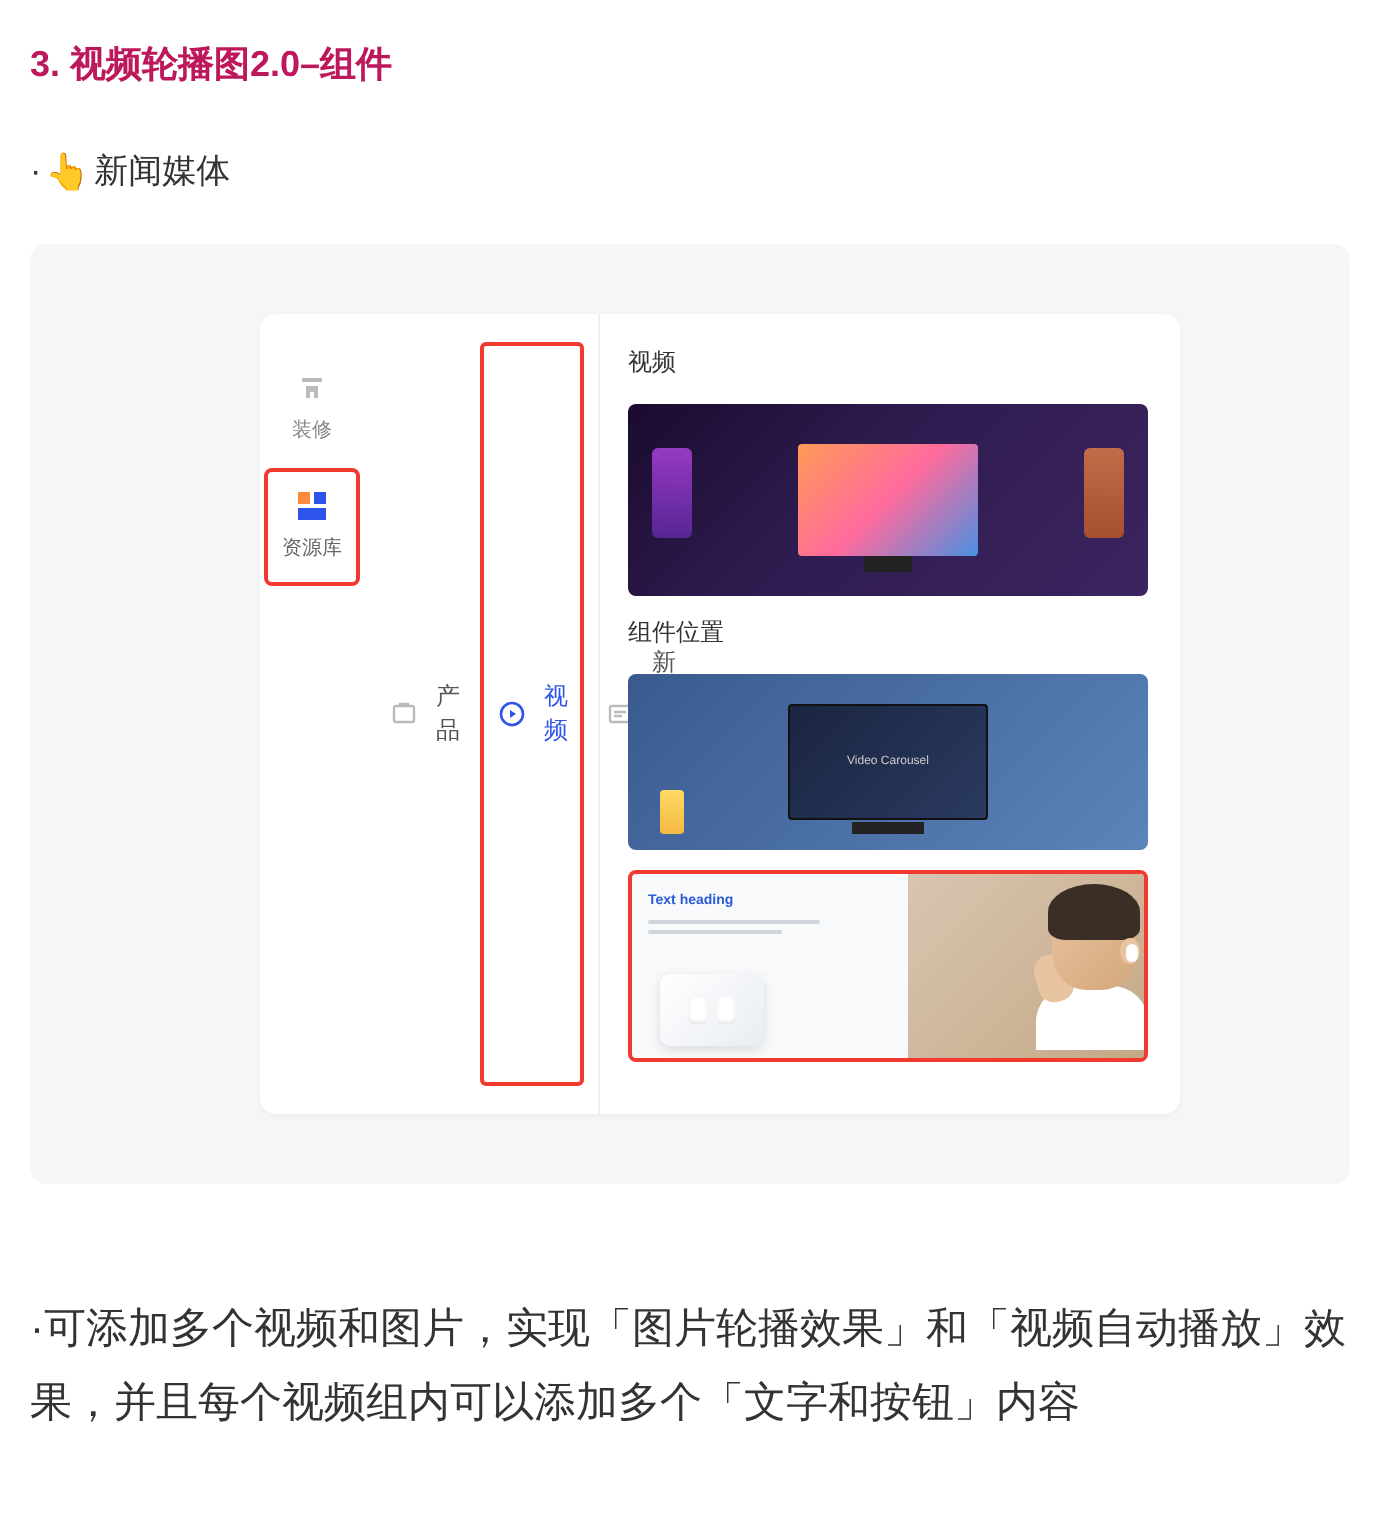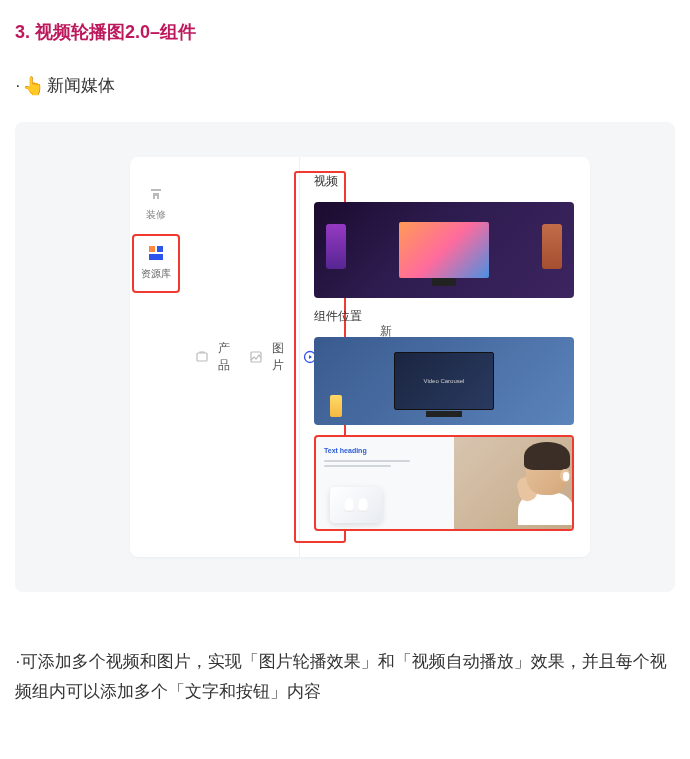--- a/index.html
+++ b/index.html
@@ -343,21 +343,21 @@
       position: absolute;
       top: 34px;
       right: 42px;
       width: 18px;
       height: 24px;
       background: #e8c4a0;
       border-radius: 8px;
       transform: rotate(-15deg);
     }
     .description {
-      font-size: 17px;
+      font-size: 21px;
       color: #333;
       line-height: 1.75;
     }
     svg { display: block; }
   </style>
 </head>
 <body>
 
 <h2 class="section-title">3. 视频轮播图2.0–组件</h2>
 
@@ -393,29 +393,20 @@
 
     <div class="middle-list">
       <div class="list-item">
         <span class="list-icon">
           <svg width="14" height="14" viewBox="0 0 14 14">
               <rect x="2" y="3" width="10" height="8" rx="1" fill="none" stroke="#bbb" stroke-width="1.2"></rect>
               <path d="M5 3V2h4v1" fill="none" stroke="#bbb" stroke-width="1.2"></path>
             </svg>
         </span>
         <span class="list-label">产品</span>
-      </div>
-      <div class="list-item">
-        <span class="list-icon">
-          <svg width="14" height="14" viewBox="0 0 14 14">
-              <rect x="2" y="2" width="10" height="10" rx="1" fill="none" stroke="#bbb" stroke-width="1.2"></rect>
-              <path d="M2 10l3-3 2 2 3-4 2 3" fill="none" stroke="#bbb" stroke-width="1.2"></path>
-            </svg>
-        </span>
-        <span class="list-label">图片</span>
       </div>
       <div class="list-item active">
         <span class="list-icon">
           <svg width="14" height="14" viewBox="0 0 14 14">
               <circle cx="7" cy="7" r="5.5" fill="none" stroke="#2f54eb" stroke-width="1.3"></circle>
               <path d="M6 5l3 2-3 2z" fill="#2f54eb"></path>
             </svg>
         </span>
         <span class="list-label">视频</span>
       </div>

